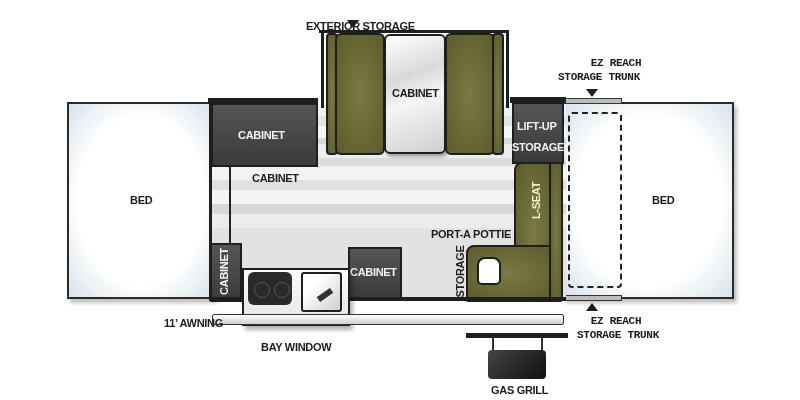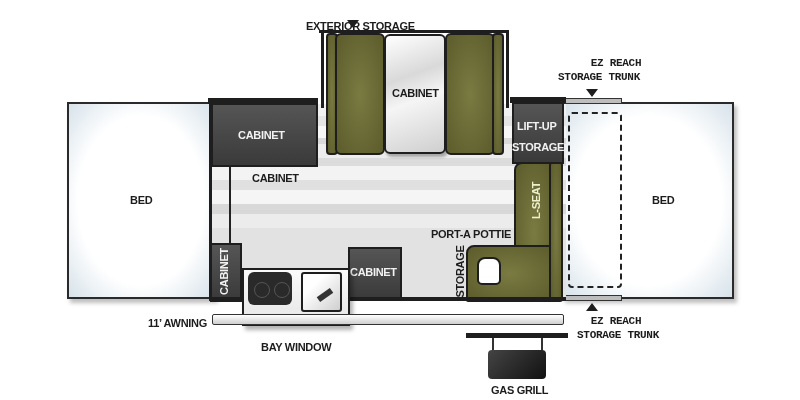--- a/index.html
+++ b/index.html
@@ -116,21 +116,21 @@
 <div class="wall" style="left:209px; top:297px; width:357px; height:4px;"></div>
 
 <div class="abs" style="left:242px; top:268px; width:104px; height:54px; background:linear-gradient(180deg,#fafafa,#e6e6e6); border:2px solid #1e1e1e; box-shadow:3px 4px 4px rgba(0,0,0,0.3);"></div>
 <div class="abs" style="left:248px; top:272px; width:44px; height:33px; background:#2a2a2a; border-radius:6px;"></div>
 <div class="abs" style="left:254px; top:282px; width:14px; height:14px; border:1px solid #555; border-radius:50%;"></div>
 <div class="abs" style="left:274px; top:282px; width:14px; height:14px; border:1px solid #555; border-radius:50%;"></div>
 <div class="abs" style="left:301px; top:272px; width:37px; height:36px; background:linear-gradient(135deg,#ffffff 30%,#cfcfcf 100%); border:2px solid #1e1e1e; border-radius:3px;"></div>
 <div class="abs" style="left:317px; top:292px; width:16px; height:6px; background:#333; transform:rotate(-35deg);"></div>
 
 <div class="abs" style="left:212px; top:314px; width:350px; height:9px; background:linear-gradient(180deg,#ffffff,#cfcfcf); border:1px solid #333; border-radius:2px;"></div>
-<div class="lbl" style="left:148px; top:318px;">11’ AWNING</div>
+<div class="lbl" style="left:164px; top:318px;">11’ AWNING</div>
 <div class="lbl" style="left:261px; top:342px;">BAY WINDOW</div>
 
 <div class="wall" style="left:466px; top:333px; width:102px; height:5px;"></div>
 <div class="abs" style="left:492px; top:338px; width:2px; height:12px; background:#333;"></div>
 <div class="abs" style="left:541px; top:338px; width:2px; height:12px; background:#333;"></div>
 <div class="abs" style="left:488px; top:350px; width:58px; height:29px; background:linear-gradient(135deg,#444,#111); border-radius:4px;"></div>
 <div class="lbl" style="left:491px; top:385px;">GAS GRILL</div>
 
 <div class="lbl center" style="left:570px; top:58px; width:92px;">EZ REACH</div>
 <div class="lbl center" style="left:553px; top:72px; width:92px;">STORAGE TRUNK</div>

